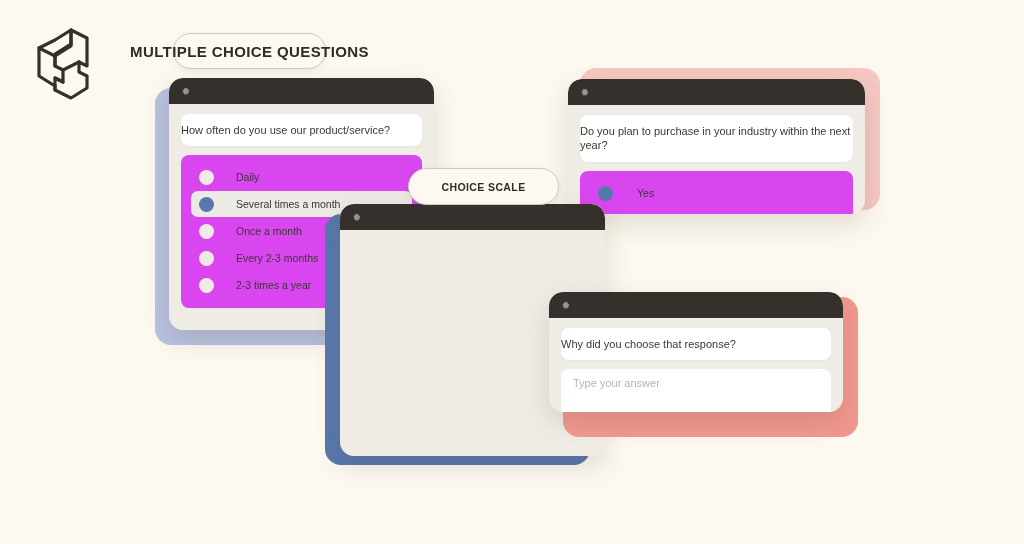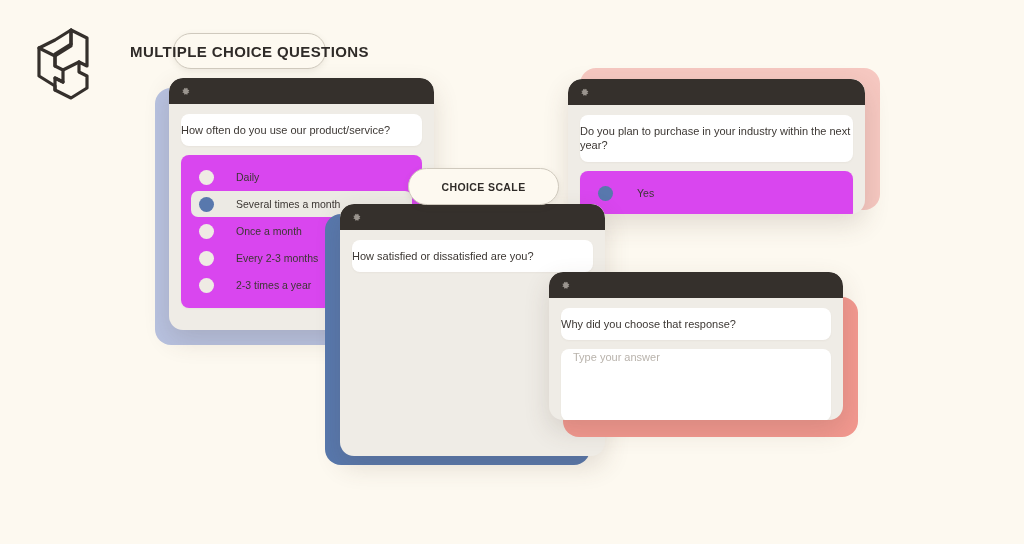--- a/index.html
+++ b/index.html
@@ -87,21 +87,21 @@
     margin-left: 24px;
     font-size: 10.5px;
     color: #3c3733;
     white-space: nowrap;
   }
   .answerbox {
     margin-top: 9px;
     background: #ffffff;
     border-radius: 8px;
     height: 72px;
-    padding: 2px 12px;
+    padding: 8px 12px;
     font-size: 11px;
     color: #b9b3ac;
     box-shadow: 0 1px 2px rgba(90,75,60,.05);
   }
 
   
   #bd1 { left: 155px; top: 88px; width: 192px; height: 257px; background: #b8c2e0; z-index: 10; }
   #card1 { left: 169px; top: 78px; width: 265px; height: 252px; z-index: 20; }
   #card1 .opt .lbl { margin-left: 22px; }
 
@@ -109,21 +109,21 @@
   #bd2 { left: 580px; top: 68px; width: 300px; height: 142px; background: #f6c8c1; z-index: 10; }
   #card2 { left: 568px; top: 79px; width: 297px; height: 135px; z-index: 21; }
   #card2 .opt { height: 27px; }
 
   
   #bd3 { left: 325px; top: 214px; width: 265px; height: 251px; background: #5878ad; z-index: 30; }
   #card3 { left: 340px; top: 204px; width: 265px; height: 252px; z-index: 40; }
 
   
   #bd4 { left: 563px; top: 297px; width: 295px; height: 140px; background: #f2988f; z-index: 45; }
-  #card4 { left: 549px; top: 272px; width: 294px; height: 148px; z-index: 50; }
+  #card4 { left: 549px; top: 292px; width: 294px; height: 120px; z-index: 50; }
 </style>
 </head>
 <body>
 
 <div id="stage">
 
   <div class="logo">
     <svg viewBox="0 0 66 76" fill="none" stroke="#35302c" stroke-width="3.2" stroke-linejoin="round" stroke-linecap="round">
       <path d="M41 4 L57 12 L57 40 L49 36 L49 46 L57 50 L57 62 L41 72 L25 64 L25 52 L33 56 L33 44 L25 40 L25 28 L41 18 Z"></path>
       <path d="M41 4 L25 14 L9 22 L9 50 L25 60 L25 64"></path>
@@ -204,21 +204,20 @@
   <div class="card" id="card3">
     <div class="card-head">
       <span>
         <svg class="gear" viewBox="0 0 24 24" fill="#d8d2cb">
           <path d="M12 8.2a3.8 3.8 0 100 7.6 3.8 3.8 0 000-7.6zm0 5.9a2.1 2.1 0 110-4.2 2.1 2.1 0 010 4.2z"></path>
           <path d="M20.3 13.6l-1.7-.6a6.9 6.9 0 000-1.9l1.7-.6-.9-2.5-1.7.6a7 7 0 00-1.4-1.4l.6-1.7L14.4 4l-.6 1.7a6.9 6.9 0 00-1.9 0L11.3 4 8.8 4.9l.6 1.7a7 7 0 00-1.4 1.4l-1.7-.6-.9 2.5 1.7.6a6.9 6.9 0 000 1.9l-1.7.6.9 2.5 1.7-.6c.4.5.9 1 1.4 1.4l-.6 1.7 2.5.9.6-1.7a6.9 6.9 0 001.9 0l.6 1.7 2.5-.9-.6-1.7c.5-.4 1-.9 1.4-1.4l1.7.6.9-2.5z"></path>
         </svg>
       </span>
     </div>
     <div class="card-body">
-      <div class="qbox">How satisfied or dissatisfied are you?</div>
     </div>
   </div>
 
   <div class="backdrop" id="bd4"></div>
   <div class="card" id="card4">
     <div class="card-head">
       <span>
         <svg class="gear" viewBox="0 0 24 24" fill="#d8d2cb">
           <path d="M12 8.2a3.8 3.8 0 100 7.6 3.8 3.8 0 000-7.6zm0 5.9a2.1 2.1 0 110-4.2 2.1 2.1 0 010 4.2z"></path>
           <path d="M20.3 13.6l-1.7-.6a6.9 6.9 0 000-1.9l1.7-.6-.9-2.5-1.7.6a7 7 0 00-1.4-1.4l.6-1.7L14.4 4l-.6 1.7a6.9 6.9 0 00-1.9 0L11.3 4 8.8 4.9l.6 1.7a7 7 0 00-1.4 1.4l-1.7-.6-.9 2.5 1.7.6a6.9 6.9 0 000 1.9l-1.7.6.9 2.5 1.7-.6c.4.5.9 1 1.4 1.4l-.6 1.7 2.5.9.6-1.7a6.9 6.9 0 001.9 0l.6 1.7 2.5-.9-.6-1.7c.5-.4 1-.9 1.4-1.4l1.7.6.9-2.5z"></path>

